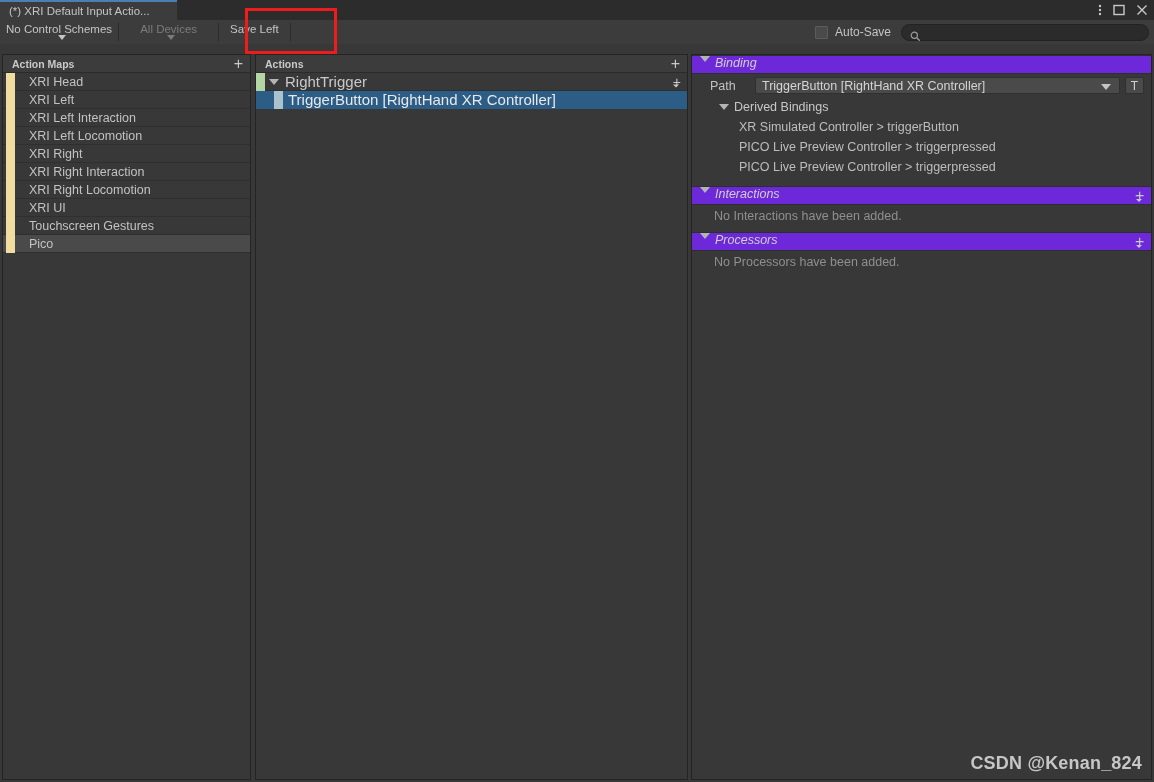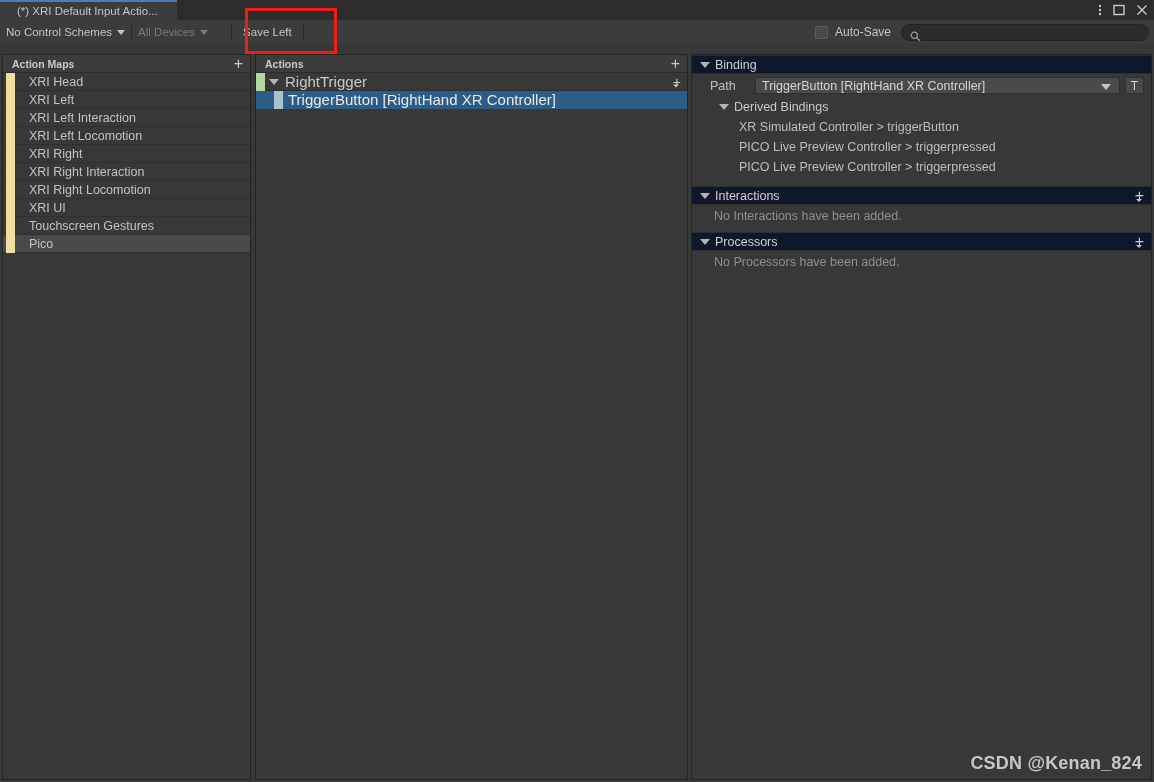--- a/index.html
+++ b/index.html
@@ -15,39 +15,40 @@
   
   .tabbar {
     position: absolute; left: 0; top: 0; width: 1154px; height: 20px;
     background: #2c2c2c;
   }
   .tab {
     position: absolute; left: 0; top: 0; width: 177px; height: 20px;
     background: #3c3c3c;
     border-top: 2px solid #4a7fb5;
     color: #c4c4c4; font-size: 11.5px;
-    display: flex; align-items: center; padding-left: 17px;
+    display: flex; align-items: center; padding-left: 9px;
     white-space: nowrap; overflow: hidden;
   }
   .wincontrols {
     position: absolute; right: 6px; top: 0; height: 20px;
     display: flex; align-items: center; gap: 11px;
   }
   .wc-icon { color: #c8c8c8; display: flex; align-items: center; justify-content: center; }
 
   
   .toolbar {
     position: absolute; left: 0; top: 20px; width: 1154px; height: 24px;
     background: #3c3c3c; display: flex; align-items: center;
   }
   .tb-btn {
     height: 18px; display: flex; align-items: center;
     color: #c4c4c4; font-size: 11.5px; padding: 0 6px;
     border-right: 1px solid #2b2b2b;
     white-space: nowrap;
+    flex-direction: column;
   }
   .tb-btn.dim { color: #7b7b7b; }
   .caret-dn {
     width: 0; height: 0; margin-left: 5px;
     border-left: 4px solid transparent; border-right: 4px solid transparent;
     border-top: 5px solid #c4c4c4;
   }
   .caret-dn.dim { border-top-color: #7b7b7b; }
   .tb-spacer { flex: 1 1 auto; }
   .autosave-wrap { display: flex; align-items: center; gap: 7px; margin-right: 10px; }
@@ -126,23 +127,23 @@
     color: #c9c9c9; font-size: 14px; line-height: 9px;
   }
   .plus-sub::after {
     content: ""; position: absolute; right: 2px; bottom: -1px;
     border-left: 3px solid transparent; border-right: 3px solid transparent;
     border-top: 3px solid #c9c9c9;
   }
 
   
   .foldout {
-    height: 19px; background: #0f172a;
+    height: 19px; background: #6d28d9;
     border-top: 1px solid #2e2e2e; border-bottom: 1px solid #2e2e2e;
-    display: flex; align-items: center; position: relative;
+    display: flex; position: relative; font-style: italic;
   }
   .foldout .tri-d {
     width: 0; height: 0; margin-left: 8px;
     border-left: 5px solid transparent; border-right: 5px solid transparent;
     border-top: 6px solid #b4b4b4;
   }
   .foldout .lbl { color: #cfcfcf; font-size: 12.5px; margin-left: 5px; }
 
   .path-row { height: 23px; display: flex; align-items: center; padding-left: 18px; }
   .path-lbl { color: #c2c2c2; font-size: 12.5px; width: 45px; }

